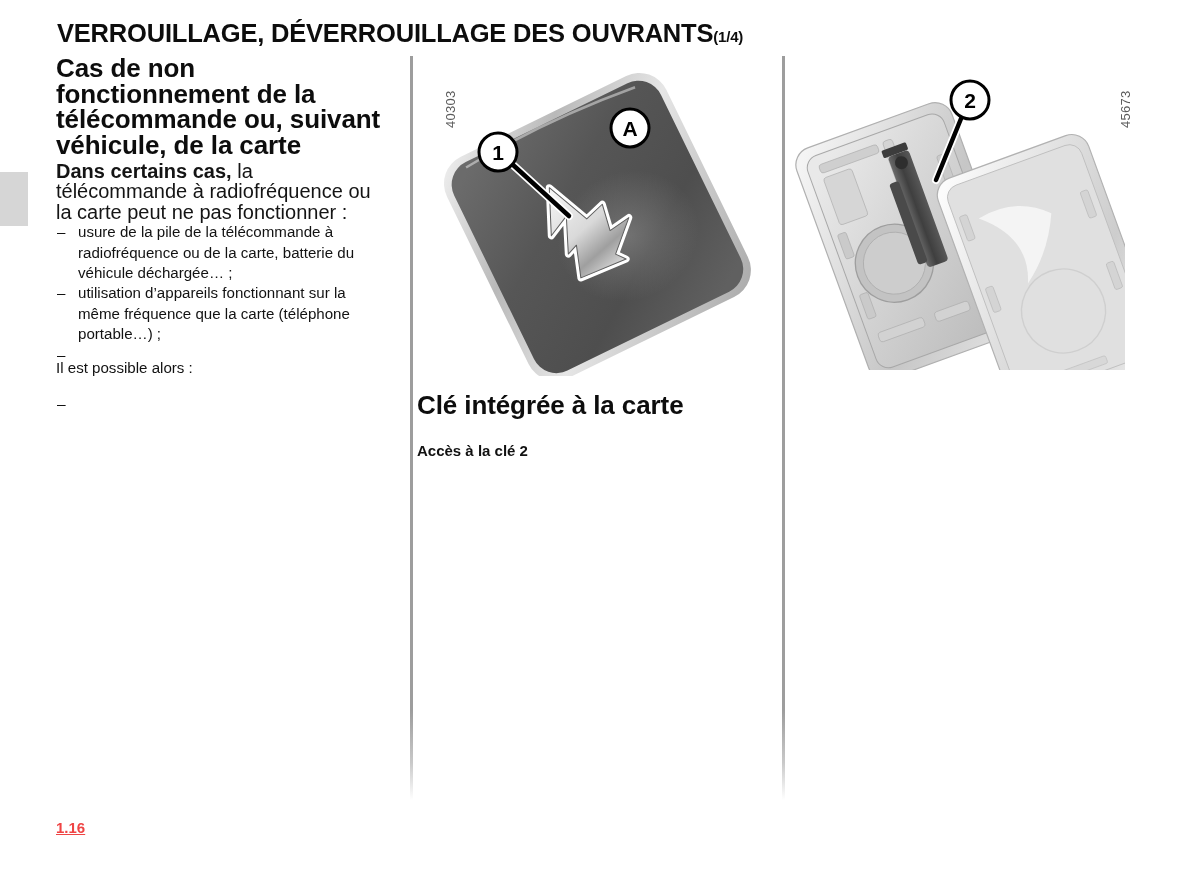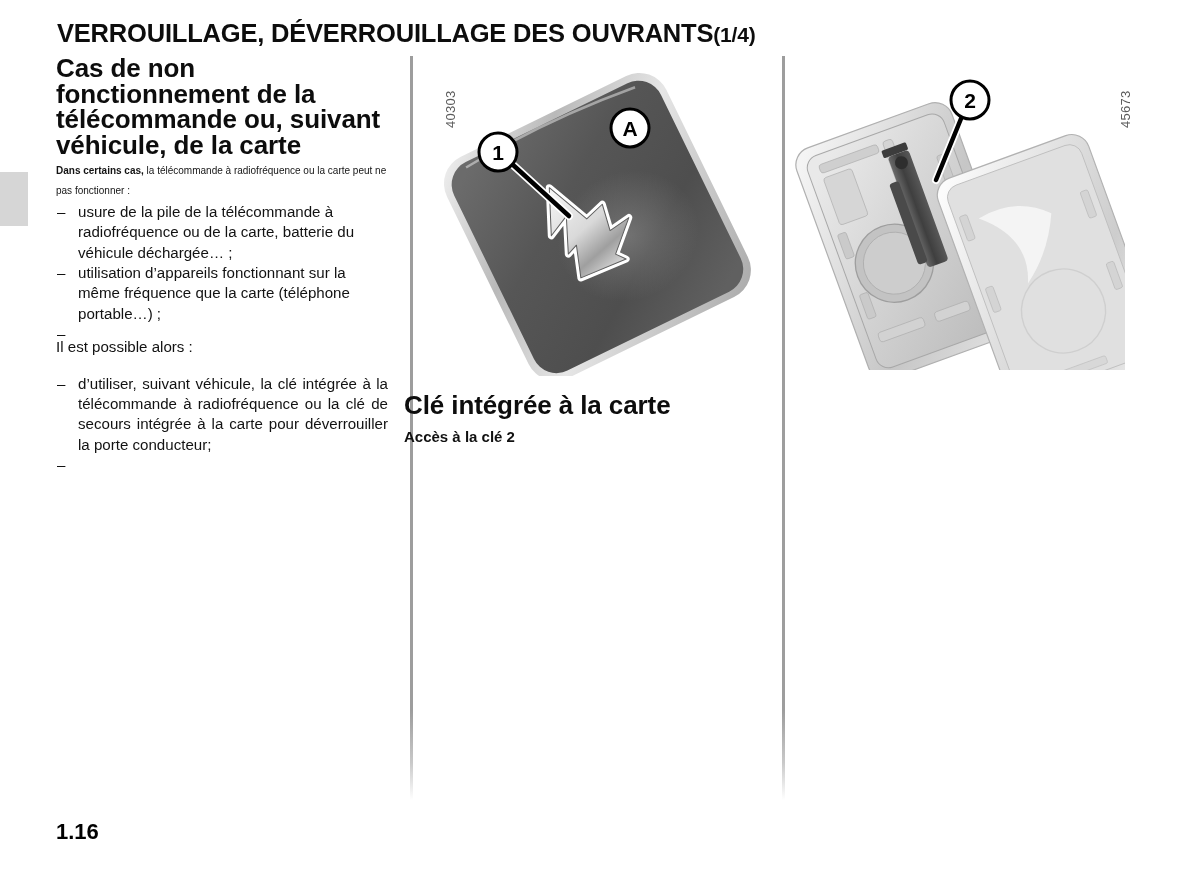--- a/index.html
+++ b/index.html
@@ -36,51 +36,52 @@
     position: absolute;
     left: 57px;
     top: 19px;
     font-size: 25.5px;
     font-weight: bold;
     letter-spacing: -0.2px;
     white-space: nowrap;
     color: #0d0d0d;
   }
   #page-title .frac {
-    font-size: 21px;
+    font-size: 15px;
   }
 
   #page-number {
     position: absolute;
     left: 56px;
     top: 819px;
-    font-size: 22px;
-    font-weight: bold;
-    color: #000000;
+    font-size: 15px;
+    font-weight: bold;
+    color: #ef4444;
+    text-decoration: underline;
   }
 
   
   .col-divider {
     position: absolute;
     top: 56px;
     width: 3px;
     height: 744px;
     background: linear-gradient(to bottom,
         #9d9d9d 0%, #9d9d9d 88%, #c9c9c9 95%, #ffffff 100%);
   }
   #divider-1 { left: 410px; }
   #divider-2 { left: 782px; }
 
   
   .column {
     position: absolute;
     top: 56px;
   }
   #col-left   { left: 56px;  width: 332px; }
-  #col-center { left: 404px; width: 332px; }
+  #col-center { left: 417px; width: 332px; }
 
   h2.section-head {
     margin: 0 0 3px 0;
     font-size: 26px;
     line-height: 25.5px;
     font-weight: bold;
     letter-spacing: -0.1px;
     color: #0d0d0d;
   }
 
@@ -97,21 +98,21 @@
     font-size: 15.1px;
     line-height: 20.4px;
     color: #121212;
   }
   p.body.justify { text-align: justify; }
   p.body.tight { margin-bottom: 16px; }
   p.body i.num { font-style: italic; font-weight: bold; }
 
   p.lead-in {
     margin: 2px 0 0 0;
-    font-size: 10px;
+    font-size: 20px;
     line-height: 20.4px;
   }
   p.lead-in .strong { font-weight: bold; }
 
   ul.dashlist {
     margin: 0 0 13px 0;
     padding: 0;
     list-style: none;
   }
   ul.dashlist li {
@@ -181,21 +182,21 @@
 
     <ul class="dashlist">
       <li><span class="dash">–</span><span>usure de la pile de la télécommande à radiofréquence ou de la carte, batterie du véhicule déchargée… ;</span></li>
       <li><span class="dash">–</span><span>utilisation d’appareils fonctionnant sur la même fréquence que la carte (téléphone portable…) ;</span></li>
       <li><span class="dash">–</span></li>
     </ul>
 
     <p class="body tight">Il est possible alors :</p>
 
     <ul class="dashlist justify">
-      <li><span class="dash">–</span><span>d’utiliser, suivant véhicule, la clé intégrée à la télécommande à radiofréquence ou la clé de secours intégrée à la carte pour déverrouiller la porte conducteur;</span></li>
+      <li><span class="dash">–</span></li>
       <li><span class="dash">–</span></li>
     </ul>
 
   </div>
 
   <div class="figure" id="figure-card">
     <svg width="340" height="320" viewBox="0 0 340 320">
       <defs>
         <linearGradient id="rimGrad" x1="0" y1="0" x2="1" y2="1">
           <stop offset="0%" stop-color="#f2f2f2"></stop>
@@ -333,20 +334,20 @@
     </svg>
   </div>
 
   <div class="fig-ref" id="fig-ref-2">45673</div>
 
   <div class="column" id="col-center" style="top:393px;">
 
     <h2 class="section-head">Clé intégrée à la carte</h2>
 
 
-    <h3 class="sub-head" style="margin-top:8px;">Accès à la clé 2</h3>
+    <h3 class="sub-head" style="margin-top:22px;">Accès à la clé 2</h3>
 
 
   </div>
 
   <div id="page-number">1.16</div>
 
 </div>
 
 </body></html>

